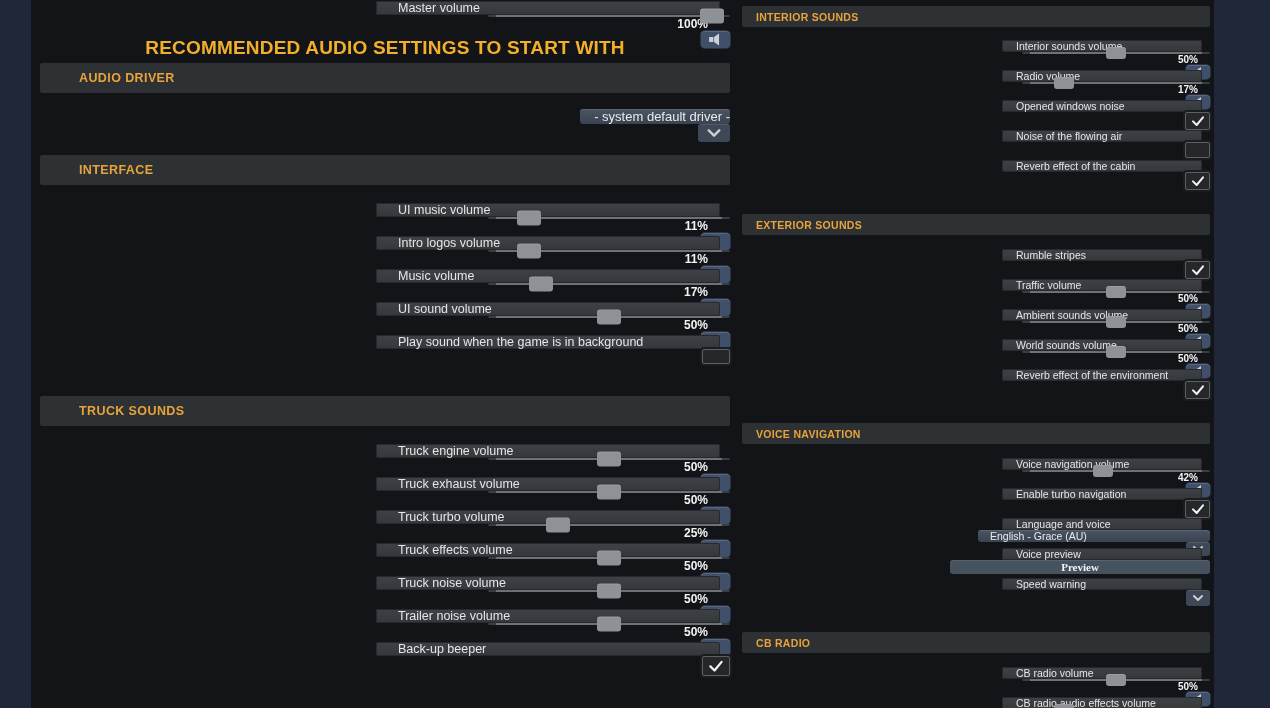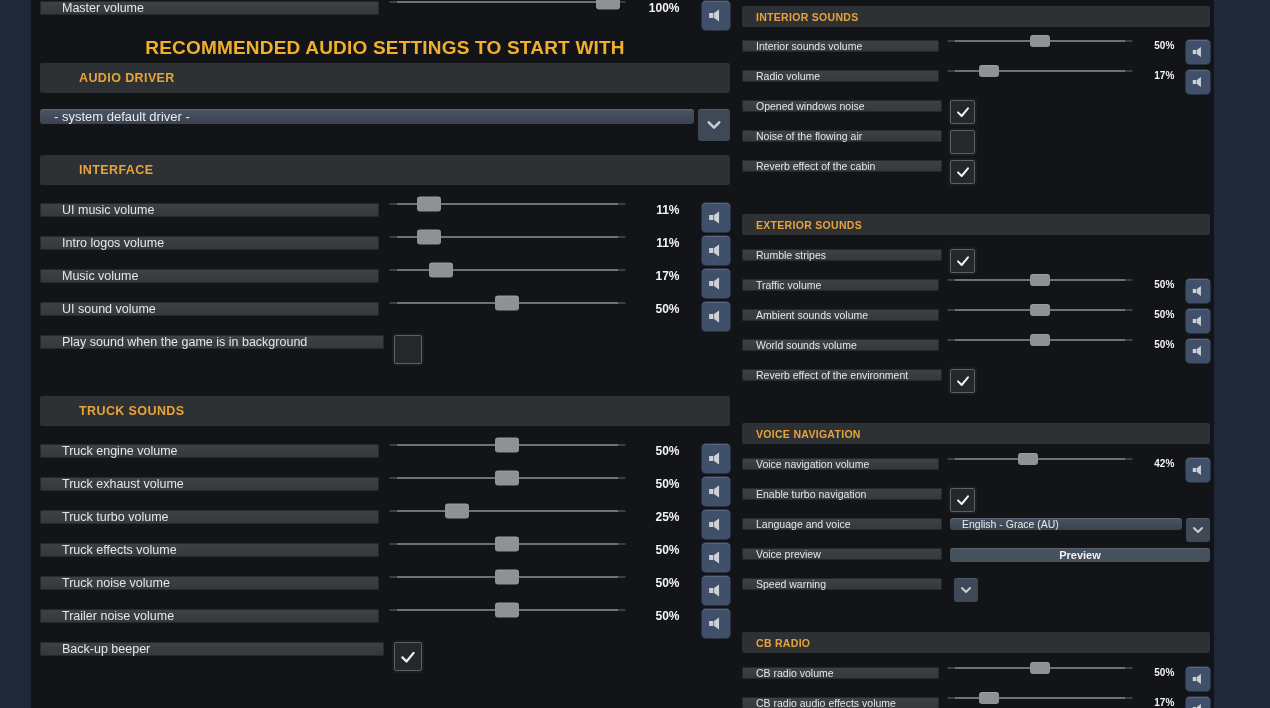--- a/index.html
+++ b/index.html
@@ -30,21 +30,21 @@
   .col-l .sec-2 .sec-header{margin-top:32px;}
   .col-r .sec-header{height:21px;font-size:10.5px;padding-left:14px;letter-spacing:.3px;margin-top:26px;}
   .col-r .sec-0 .sec-header{margin-top:6px;}
 
   .rows{display:flex;flex-direction:column;}
   .col-l .rows{margin-top:18px;row-gap:4px;}
   .col-l .sec-0 .rows{margin-top:16px;}
   .col-r .rows{margin-top:14px;row-gap:2px;}
   .col-r .sec-0 .rows{margin-top:13px;}
 
-  .srow{display:flex;align-items:flex-start;}
+  .srow{display:flex;align-items:flex-end;flex-direction:column;}
   .col-l .srow{height:29px;}
   .col-l .sec-0 .srow{height:16px;border-radius:16px;}
   .col-r .srow{height:28px;}
   #master-slot .srow{height:29px;margin-top:1px;}
 
   
   .lbl{
     background:linear-gradient(#3e4145,#35383b);border-radius:2px;
     color:#e4e6e8;display:flex;align-items:center;box-shadow:0 0 0 1px #26282b inset;
   }
@@ -96,21 +96,21 @@
     background:#3e4856;border:none;border-radius:3px;margin-left:4px;padding:0;cursor:pointer;
     display:flex;align-items:center;justify-content:center;
     box-shadow:0 1px 0 rgba(255,255,255,.10) inset;
   }
   .col-r .chev{width:24px;height:24px;}
   .sec-0 .dd.wide{flex:1;font-size:13px;padding-left:14px;}
   .col-l .chev{width:32px;height:32px;}
 
   .btn-wide{
     width:260px;background:#47525f;border:none;border-radius:3px;color:#f0f2f4;
-    font-weight:bold;font-size:11px;cursor:pointer;font-family:Liberation Sans, sans-serif;
+    font-weight:bold;font-size:11px;cursor:pointer;font-family:Liberation Serif, serif;
     box-shadow:0 1px 0 rgba(255,255,255,.10) inset;
   }
 </style>
 </head>
 <body>
 
 <div class="content">
   <div class="col col-l">
     <div id="master-slot">
         <div class="srow">

